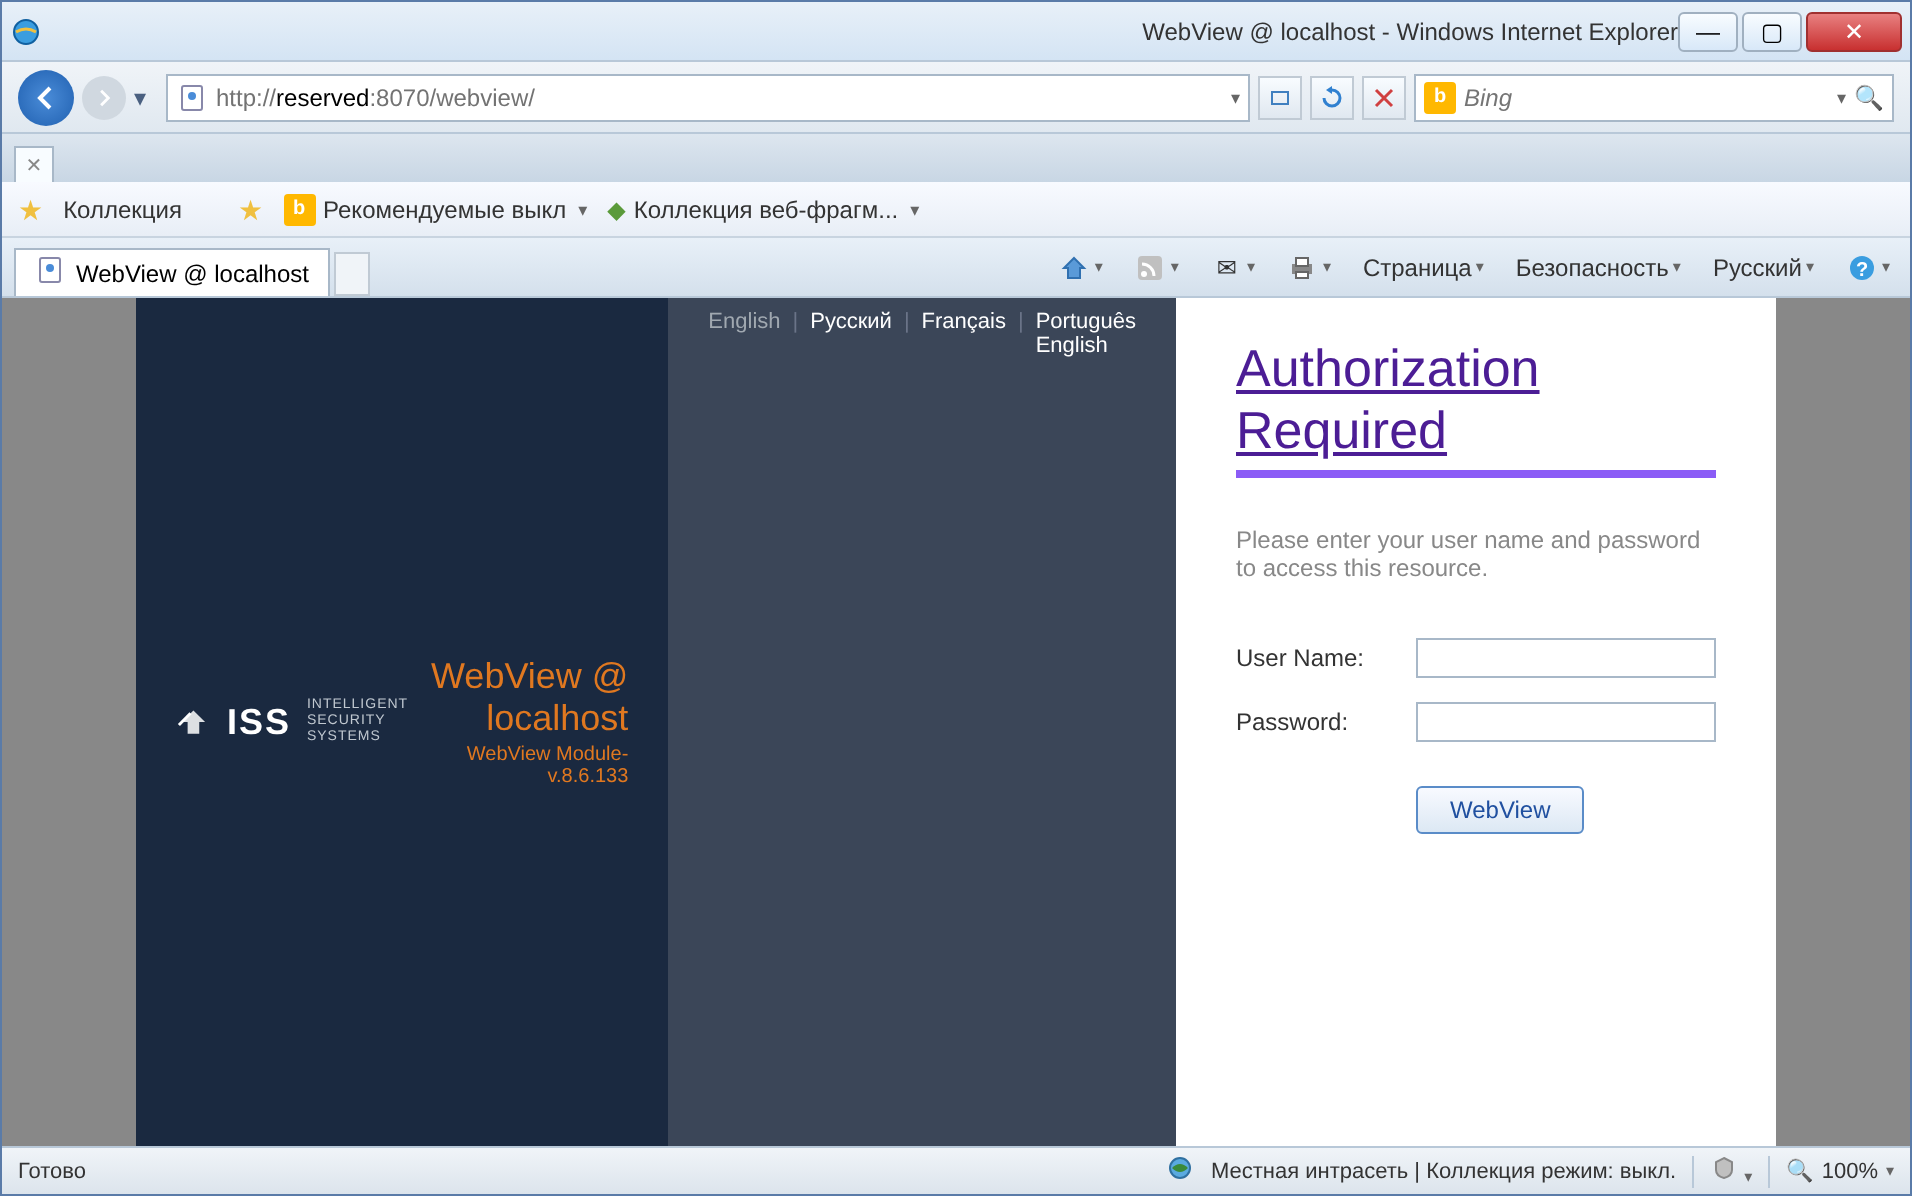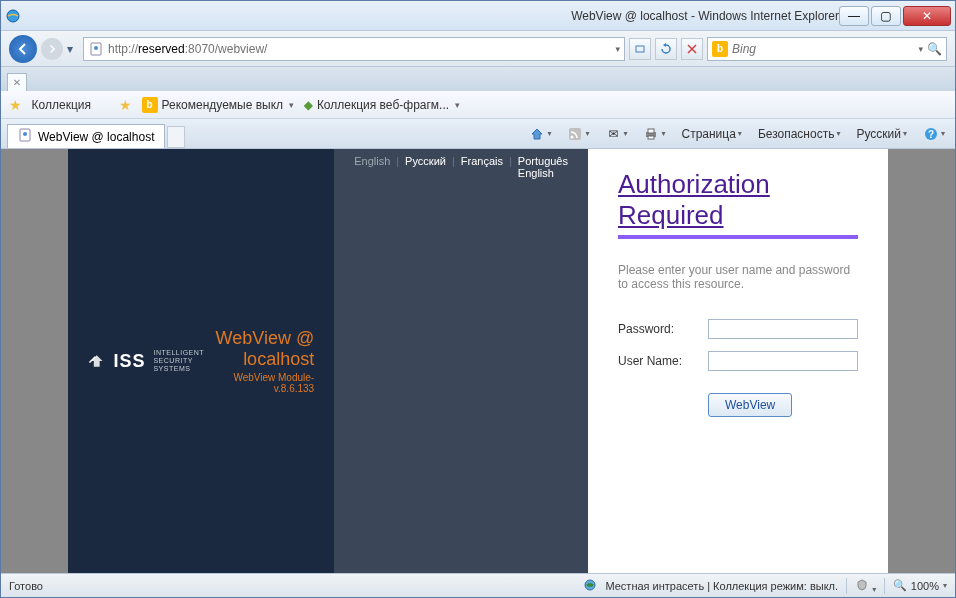--- a/index.html
+++ b/index.html
@@ -269,26 +269,26 @@
         <span>Русский</span>
         <span class="sep">|</span>
         <span>Français</span>
         <span class="sep">|</span>
         <span>Português English</span>
       </div>
       <div class="content">
         <h1>Authorization Required</h1>
         <p class="instruct">Please enter your user name and password to access this resource.</p>
         <div class="form-row">
+          <label>User Name:</label>
+          <input type="text" style="">
+        </div>
+        <div class="form-row">
           <label>Password:</label>
           <input type="password" style="">
-        </div>
-        <div class="form-row">
-          <label>User Name:</label>
-          <input type="text" style="">
         </div>
         <button class="continue-btn">WebView</button>
       </div>
     </div>
   </div>
 
   <div class="statusbar">
     <span>Готово</span>
     <div class="right">
       <span>

